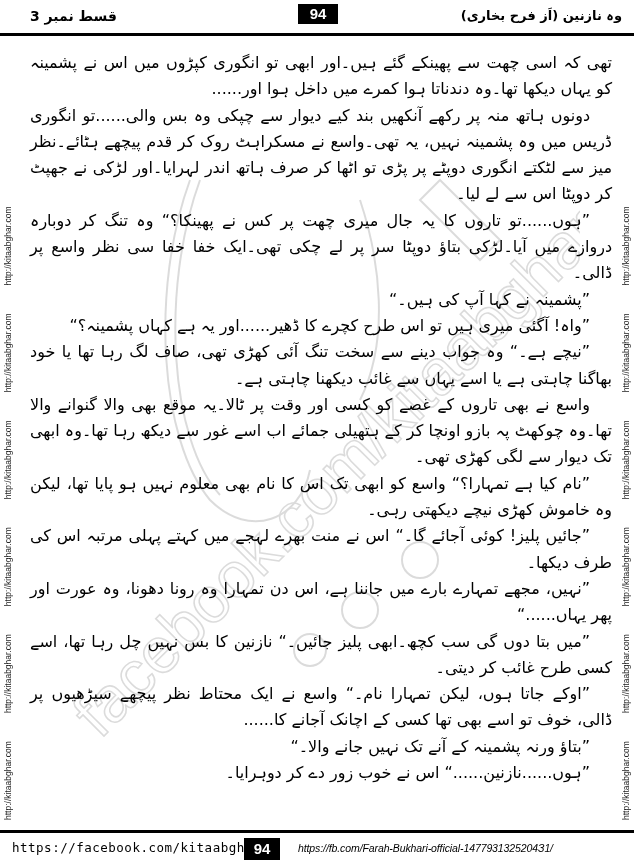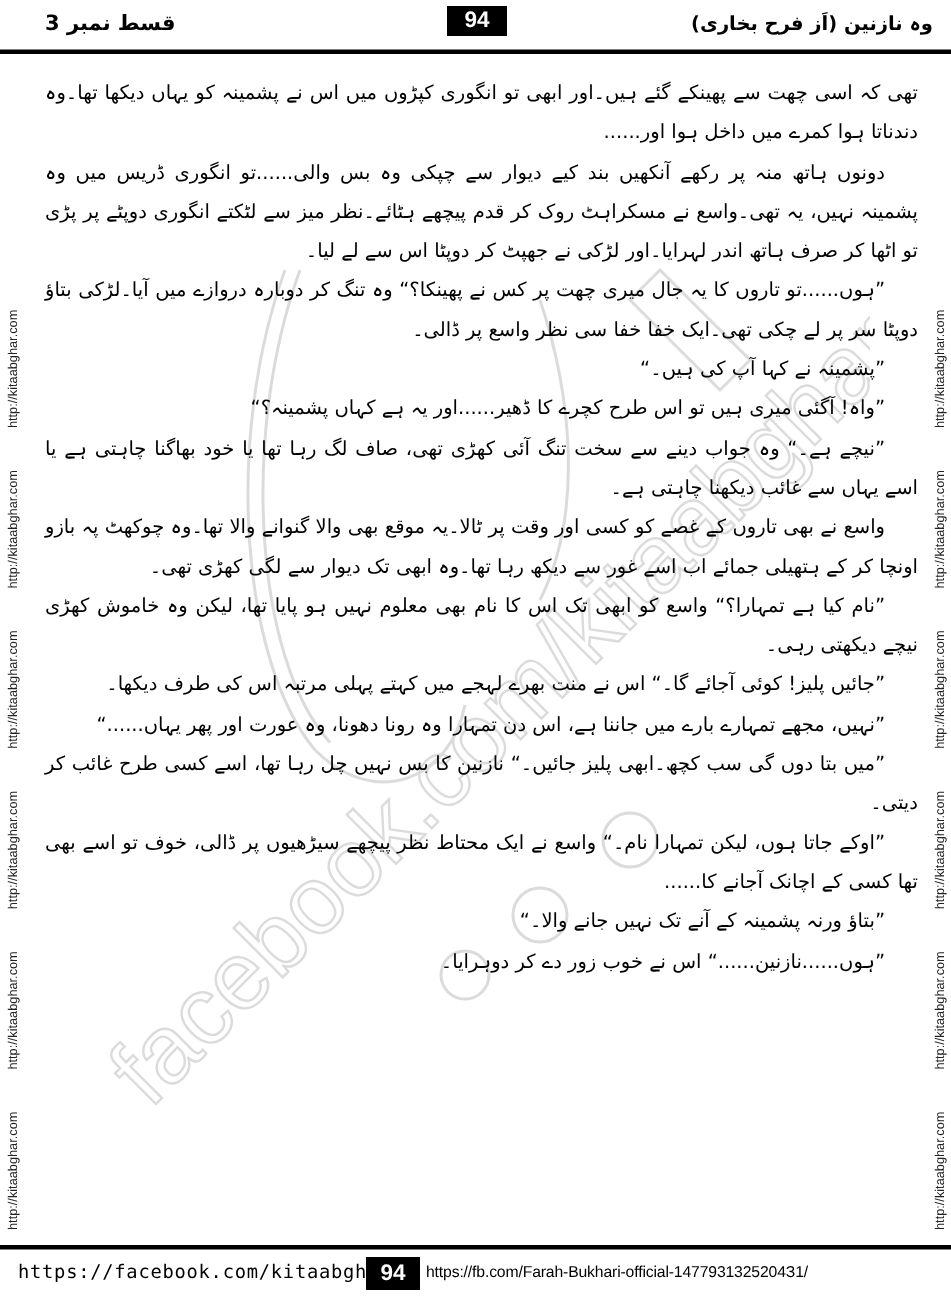--- a/index.html
+++ b/index.html
@@ -33,21 +33,21 @@
       position: absolute; top: 0; left: 0; width: 760px; height: 14px;
       transform-origin: 0 0; display: flex; gap: 28px;
       font-family: "Liberation Sans", sans-serif; font-size: 8.5px; color: #222;
       white-space: nowrap; line-height: 14px;
     }
     .side.left .side-inner { transform: rotate(-90deg) translate(-760px, 0); }
     .side.right .side-inner { transform: rotate(-90deg) translate(-760px, 0); }
 
     .content {
       position: absolute; left: 30px; right: 22px; top: 50px; bottom: 42px;
-      direction: rtl; font-family: "DejaVu Sans", sans-serif; font-size: 13px;
+      direction: rtl; font-family: "DejaVu Sans", sans-serif; font-size: 16px;
       line-height: 26.3px;
     }
     .para { margin: 0; text-align: justify; text-align-last: right; }
     .para.indent { text-indent: 22px; }
     .para.dialogue { text-indent: 22px; }
 
     .watermark {
       position: absolute; left: 60px; top: 140px; width: 520px; height: 620px;
       pointer-events: none; opacity: 0.35;
     }
@@ -57,22 +57,22 @@
     .foot-left {
       position: absolute; left: 12px; top: 5px; font-family: "DejaVu Sans Mono", monospace;
       font-size: 12.5px; letter-spacing: 0.5px;
     }
     .foot-box {
       position: absolute; left: 244px; top: 3px; width: 36px; height: 22px;
       background: #000; color: #fff; font-family: "Liberation Sans", sans-serif;
       font-weight: bold; font-size: 15px; text-align: center; line-height: 22px;
     }
     .foot-right {
-      position: absolute; left: 284px; top: 7px; font-family: "Liberation Sans", sans-serif;
-      font-size: 10.5px; letter-spacing: -0.1px; white-space: nowrap;
+      position: absolute; left: 298px; top: 7px; font-family: "Liberation Sans", sans-serif;
+      font-size: 10.5px; letter-spacing: -0.1px; white-space: nowrap; font-style: italic;
     }
   </style>
 </head>
 <body>
 
 <div class="header">
   <div class="hdr-right">وہ نازنین (اَز فرح بخاری)</div>
   <div class="page-box">94</div>
   <div class="hdr-left">قسط نمبر 3</div>
 </div>

